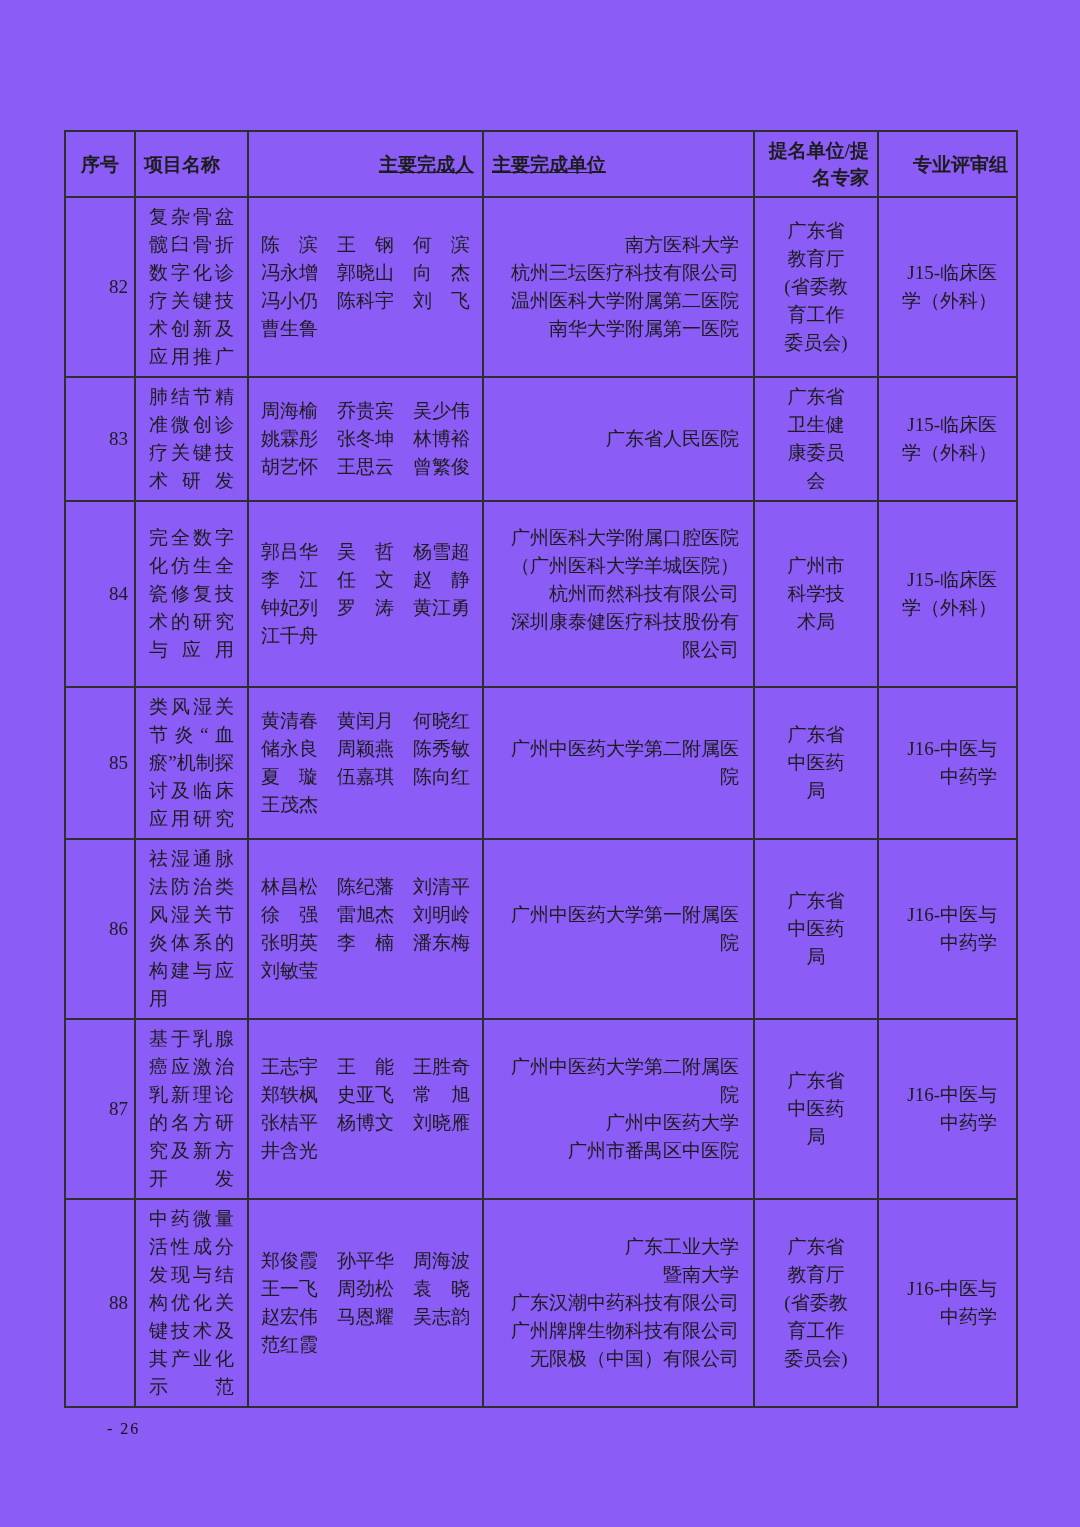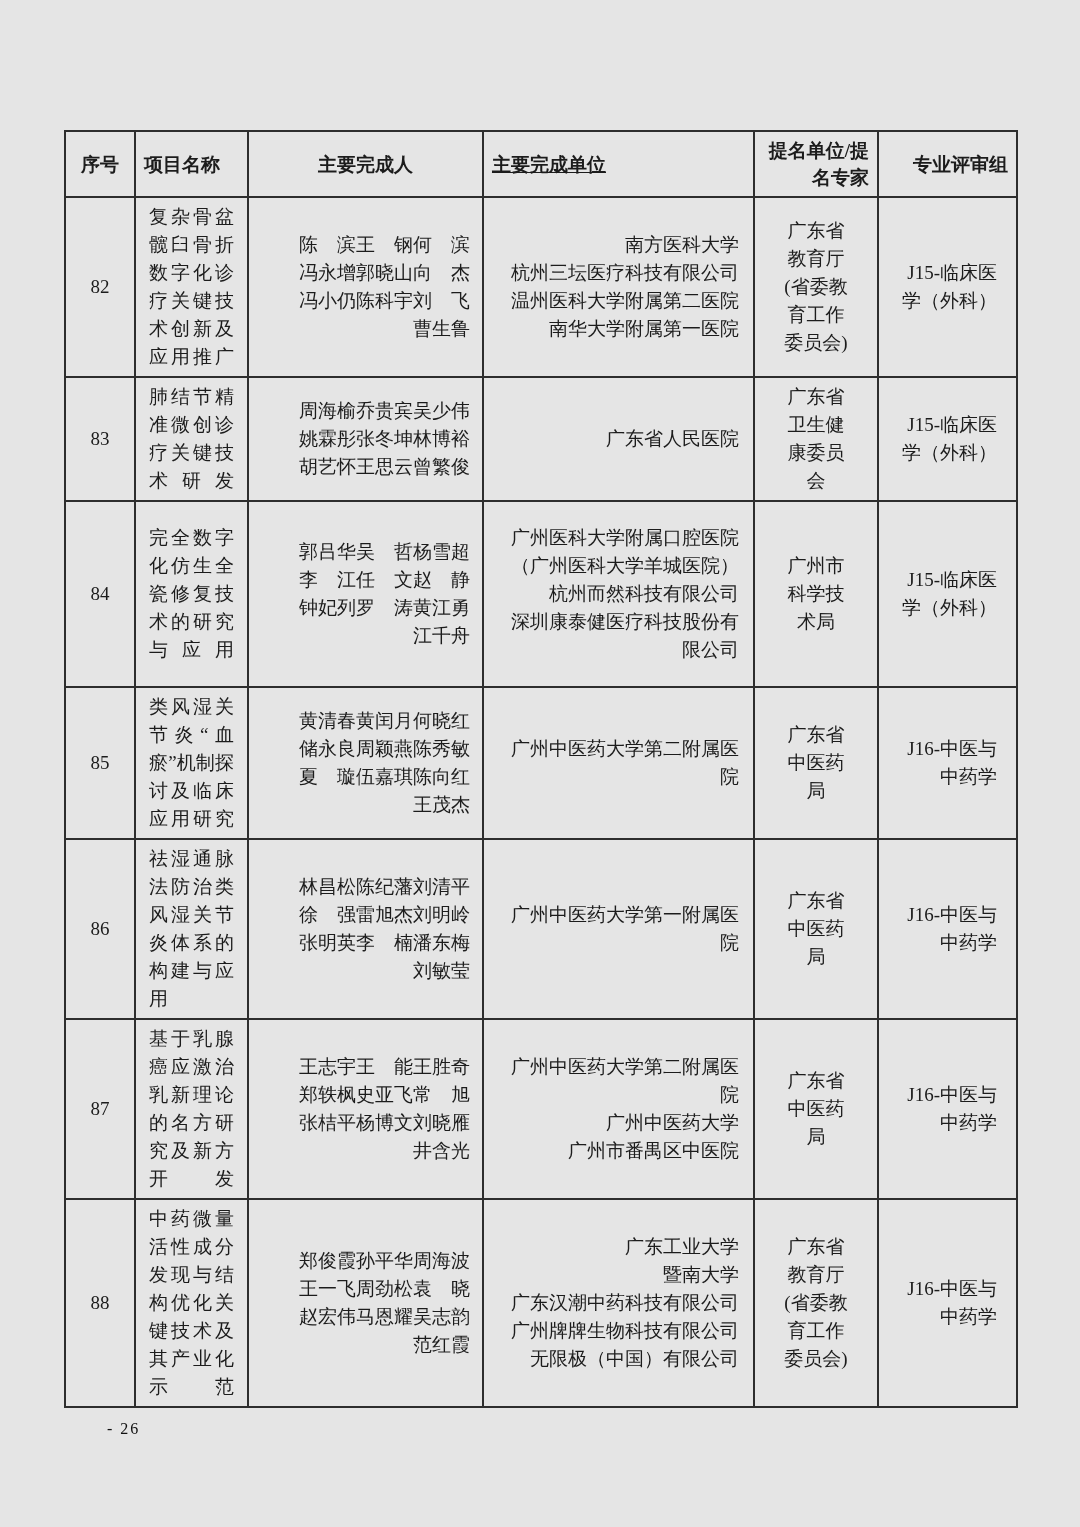--- a/index.html
+++ b/index.html
@@ -10,21 +10,21 @@
   body {
     width: 1080px;
     height: 1527px;
     position: relative;
     font-family: "Liberation Serif", "DejaVu Serif", serif;
     color: #1c1c1c;
   }
   .sheet {
     position: absolute;
     inset: 0;
-    background: #e5e5e5;
+    background: #8b5cf6;
   }
   table.award-table {
     position: absolute;
     left: 64px;
     top: 130px;
     width: 952px;
     border-collapse: collapse;
     table-layout: fixed;
   }
   .award-table th,
@@ -37,42 +37,42 @@
     word-break: break-all;
     overflow-wrap: anywhere;
   }
   .award-table thead th {
     font-weight: bold;
     line-height: 27px;
     padding: 5px 8px;
   }
   th.h-index   { text-align: center; }
   th.h-project { text-align: left; padding-left: 13px; }
-  th.h-persons { text-align: center; padding-left: 12px; }
+  th.h-persons { text-align: right; padding-left: 12px; text-decoration: underline; }
   th.h-units   { text-align: left; padding-left: 14px; text-decoration: underline; }
   th.h-nominator { text-align: right; padding: 5px 14px; }
   th.h-review  { text-align: right; }
 
   td.col-index {
-    text-align: center;
-    padding: 4px 12px;
+    text-align: right;
+    padding: 4px 6px;
   }
   td.col-project {
     padding: 5px 13px;
     text-align: justify;
     text-align-last: justify;
     text-justify: inter-character;
     margin-left: 41px;
   }
   td.col-persons {
     padding: 5px 12px;
   }
   .names-line {
     display: flex;
-    justify-content: flex-end;
+    justify-content: space-between;
   }
   .name {
     display: inline-block;
     width: 3em;
     text-align: justify;
     text-align-last: justify;
     text-justify: inter-character;
     white-space: nowrap;
   }
   td.col-units {

